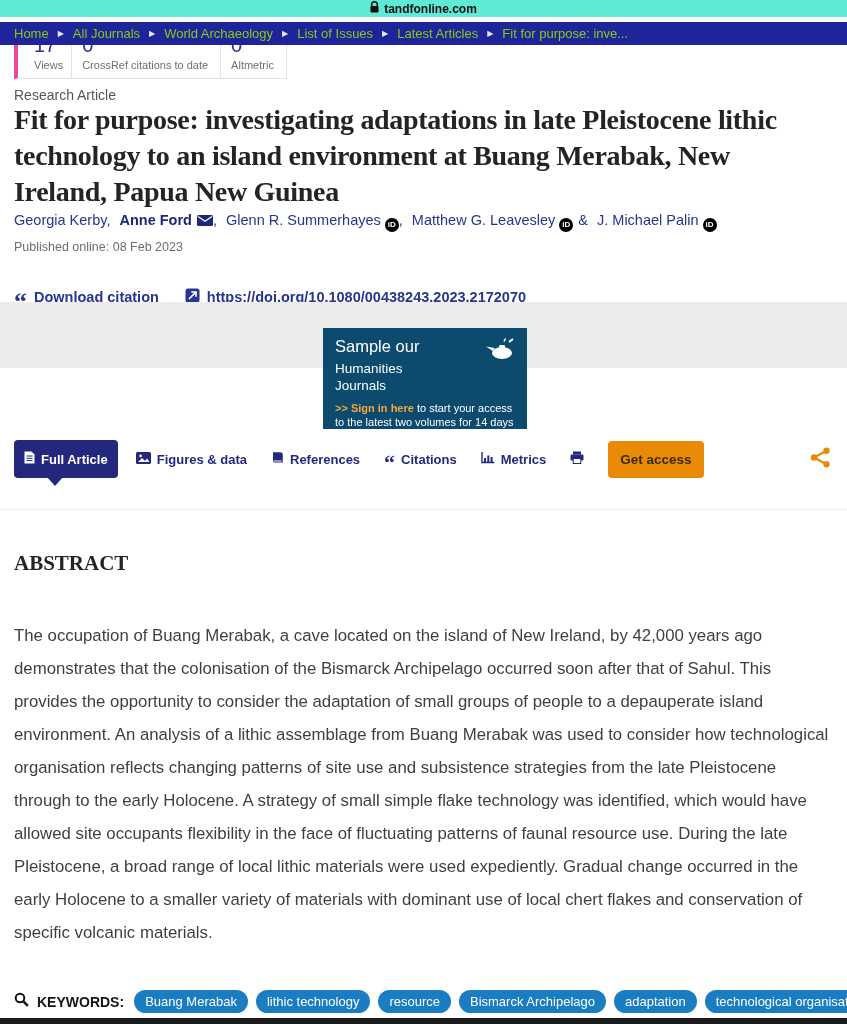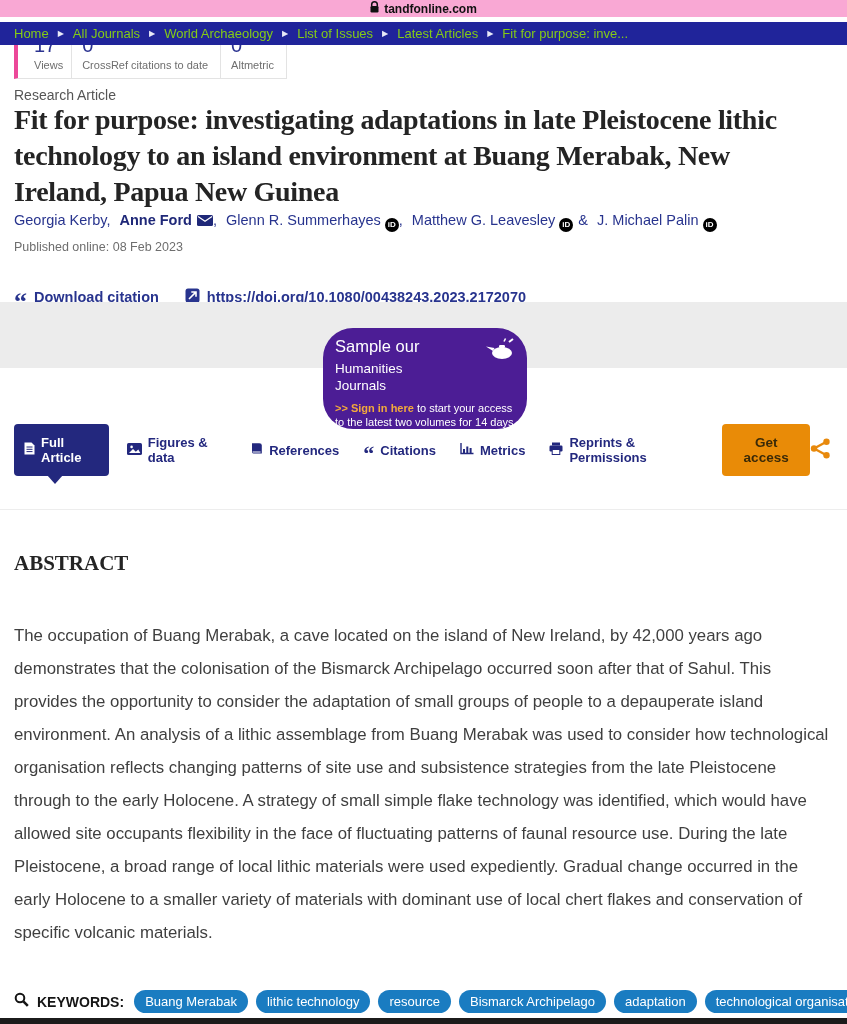--- a/index.html
+++ b/index.html
@@ -2,21 +2,21 @@
 <html><head>
 <meta charset="utf-8">
 <style>
   * { box-sizing: border-box; }
   html,body { margin:0; padding:0; }
   body {
     width:847px; height:1024px; position:relative; overflow:hidden;
     background:#ffffff; font-family:"Liberation Sans", sans-serif;
   }
   
-  .browser-bar{position:absolute;top:0;left:0;right:0;height:17px;background:#f9a8d4;
+  .browser-bar{position:absolute;top:0;left:0;right:0;height:17px;background:#5eead4;
     display:flex;align-items:center;justify-content:center;gap:5px;
     font-size:12px;font-weight:700;color:#111;}
   
   .breadcrumb{position:absolute;top:22px;left:0;right:0;height:23px;background:#20249a;
     display:flex;align-items:center;padding-left:14px;color:#fff;font-size:13px;}
   .crumb{color:#84cc16;text-decoration:none;cursor:pointer;}
   .crumb-sep{font-size:8px;margin:0 9px;color:#e9eaf8;}
   
   .metrics{position:absolute;top:45px;left:14px;display:flex;overflow:hidden;background:#fff;}
   .metric{padding:0 12px 7px 10px;border-right:1px solid #e3e3e3;border-bottom:1px solid #e3e3e3;}
@@ -42,29 +42,29 @@
   .cite-row{position:absolute;top:259px;left:14px;display:flex;align-items:center;gap:26px;}
   .cite-item{display:flex;align-items:center;gap:7px;font-size:14.5px;font-weight:600;
     color:#28348e;cursor:pointer;}
   .quote-icon{font-family:"Liberation Serif",serif;font-size:26px;font-weight:700;
     line-height:8px;display:inline-block;transform:translateY(5px);}
   .check-updates{display:flex;align-items:center;gap:5px;background:linear-gradient(#fefefe,#d8d8d8);
     border:1px solid #b3b3b3;border-radius:3px;padding:4px 0;font-size:10.5px;color:#3a3a3a;
     font-family:"Liberation Sans",sans-serif;cursor:pointer;margin-top:48px;}
   
   .ad-band{position:absolute;top:302px;left:0;right:0;height:66px;background:#ececec;}
-  .banner{position:absolute;top:328px;left:323px;width:204px;height:101px;background:#4c1d95;
-    color:#fff;padding:9px 12px;cursor:pointer;border-radius:30px;}
+  .banner{position:absolute;top:328px;left:323px;width:204px;height:101px;background:#0c4a6e;
+    color:#fff;padding:9px 12px;cursor:pointer;}
   .banner-line1{font-size:16.5px;}
   .banner-line2{font-size:13.5px;line-height:17px;margin-top:4px;width:100px;}
   .banner-cta{font-size:11px;line-height:14px;margin-top:7px;}
   .cta-prefix,.cta-link{color:#f2a93c;font-weight:700;}
   .lamp{position:absolute;top:10px;right:10px;}
   
-  .tabs{position:absolute;top:424px;left:14px;right:16px;display:flex;align-items:center;}
+  .tabs{position:absolute;top:440px;left:14px;right:16px;display:flex;align-items:center;}
   .tab{display:flex;align-items:center;gap:6px;font-size:13px;font-weight:600;
     color:#23287e;margin-right:24px;cursor:pointer;}
   .tab.active{position:relative;background:#23287e;color:#fff;padding:11px 10px;
     border-radius:4px;margin-right:18px;}
   .caret{position:absolute;bottom:-8px;left:33px;width:0;height:0;
     border-left:8px solid transparent;border-right:8px solid transparent;
     border-top:9px solid #23287e;}
   .tab-quote{font-family:"Liberation Serif",serif;font-size:22px;font-weight:700;
     line-height:6px;display:inline-block;transform:translateY(4px);}
   .get-access{background:#e98b07;border:none;border-radius:4px;padding:11px 12px;
@@ -217,21 +217,20 @@
           <rect x="9.6" y="5" width="2" height="5" fill="#23287e"></rect>
         </svg></span>
     <span>Metrics</span>
   </div>
   <div class="tab">
     <span><svg width="14" height="13" viewBox="0 0 14 13">
           <rect x="3" y="0.5" width="8" height="3" fill="#23287e"></rect>
           <rect x="0.5" y="3.5" width="13" height="6" rx="1.2" fill="#23287e"></rect>
           <rect x="3.2" y="7.5" width="7.6" height="5" fill="#fff" stroke="#23287e"></rect>
         </svg></span>
-    <span>Reprints &amp; Permissions</span>
   </div>
   <button class="get-access">Get access</button>
   <span class="share"><svg width="21" height="21" viewBox="0 0 21 21">
         <path d="M4 10.5 L16.5 3.8 M4 10.5 L16.5 17.2" stroke="#e8890c" stroke-width="2.4" fill="none"></path>
         <circle cx="16.5" cy="3.8" r="3.2" fill="#e8890c"></circle>
         <circle cx="4" cy="10.5" r="3.2" fill="#e8890c"></circle>
         <circle cx="16.5" cy="17.2" r="3.2" fill="#e8890c"></circle>
       </svg></span>
 </div>
 <div class="tab-divider"></div>

